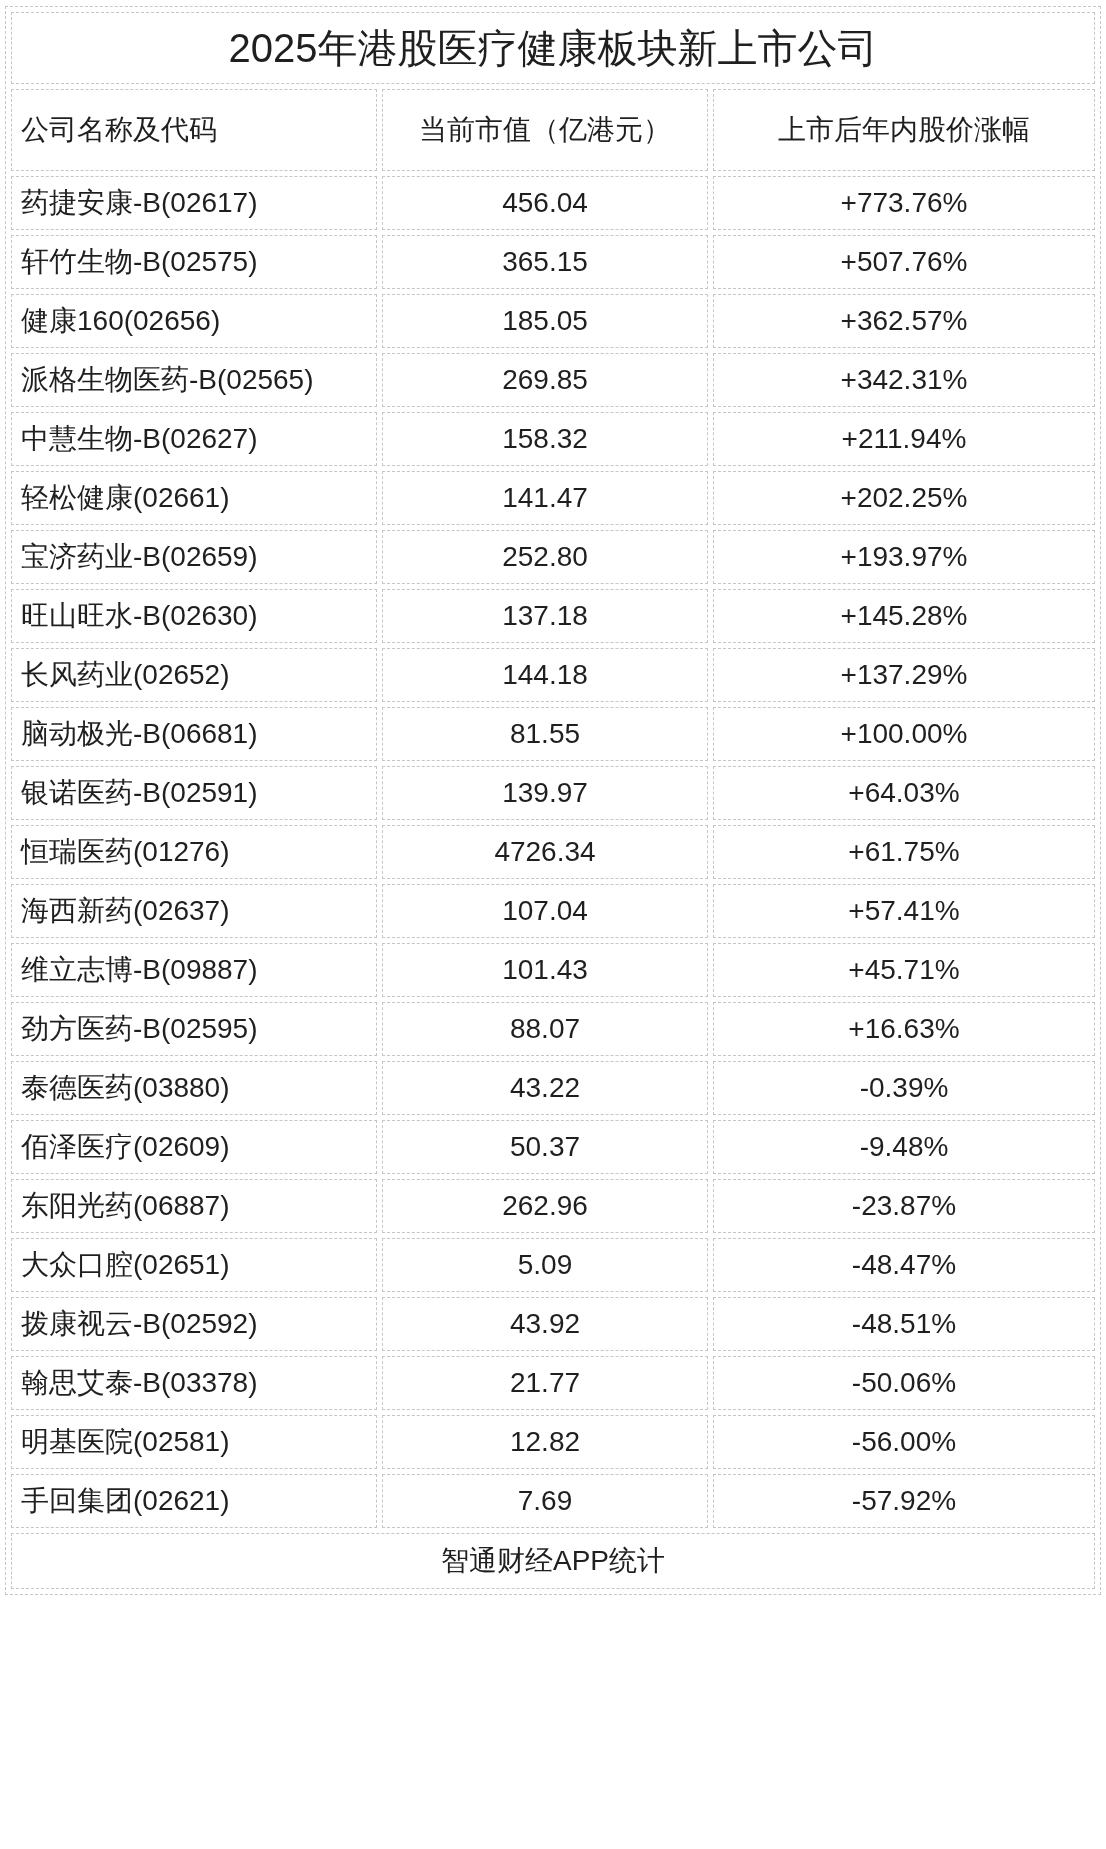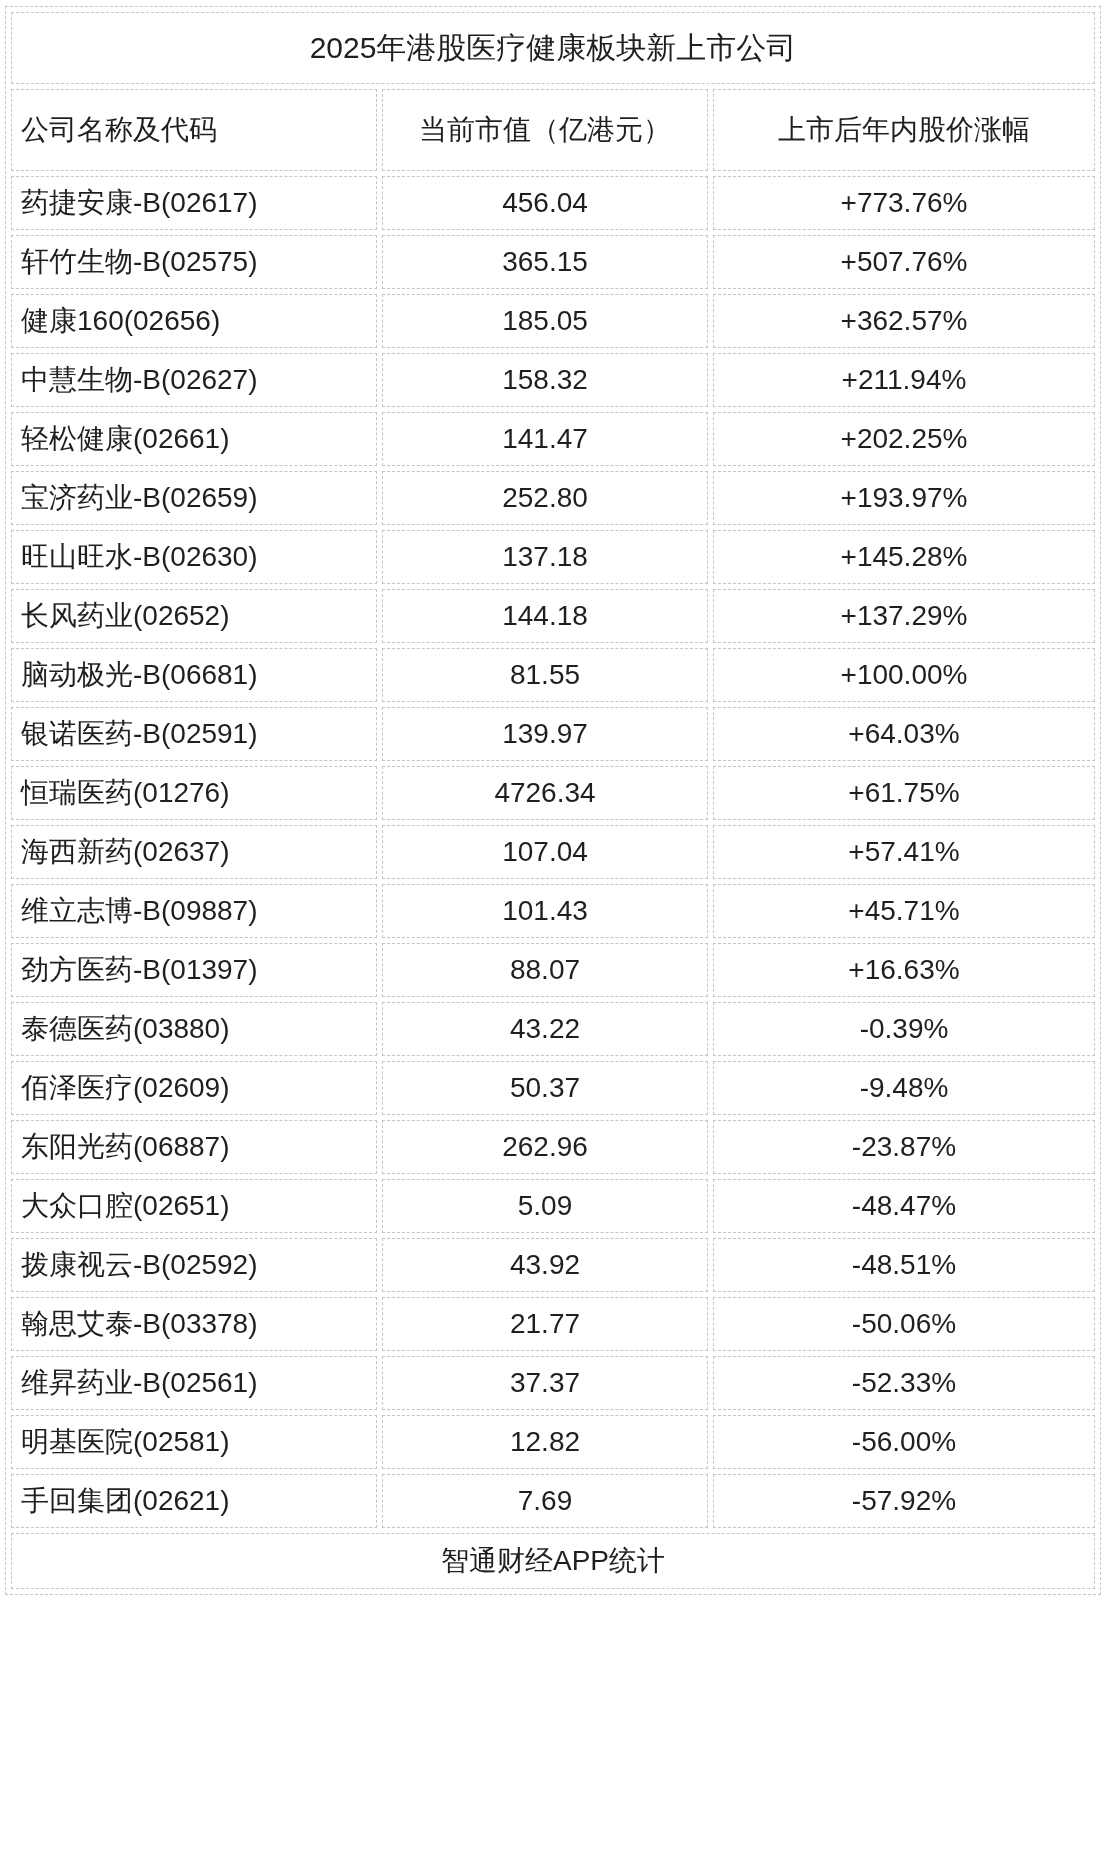--- a/index.html
+++ b/index.html
@@ -33,21 +33,21 @@
     line-height: 1.15;
     overflow: hidden;
     white-space: nowrap;
     padding: 0;
     vertical-align: middle;
     background: #ffffff;
   }
   .title-cell {
     height: 70px;
     text-align: center;
-    font-size: 30px;
+    font-size: 40px;
   }
   .header-cell { height: 80px; margin-left: 23px; }
   .align-left   { text-align: left; padding-left: 9px; }
   .align-center { text-align: center; }
   tbody.data-body td { height: 52px; }
   .footer-cell {
     height: 54px;
     text-align: center;
   }
 </style>
@@ -82,20 +82,25 @@
           <td class="align-left">轩竹生物-B(02575)</td>
           <td class="align-center">365.15</td>
           <td class="align-center">+507.76%</td>
         </tr>
         <tr>
           <td class="align-left">健康160(02656)</td>
           <td class="align-center">185.05</td>
           <td class="align-center">+362.57%</td>
         </tr>
         <tr>
+          <td class="align-left">派格生物医药-B(02565)</td>
+          <td class="align-center">269.85</td>
+          <td class="align-center">+342.31%</td>
+        </tr>
+        <tr>
           <td class="align-left">中慧生物-B(02627)</td>
           <td class="align-center">158.32</td>
           <td class="align-center">+211.94%</td>
         </tr>
         <tr>
           <td class="align-left">轻松健康(02661)</td>
           <td class="align-center">141.47</td>
           <td class="align-center">+202.25%</td>
         </tr>
         <tr>
@@ -132,21 +137,21 @@
           <td class="align-left">海西新药(02637)</td>
           <td class="align-center">107.04</td>
           <td class="align-center">+57.41%</td>
         </tr>
         <tr>
           <td class="align-left">维立志博-B(09887)</td>
           <td class="align-center">101.43</td>
           <td class="align-center">+45.71%</td>
         </tr>
         <tr>
-          <td class="align-left">劲方医药-B(01397)</td>
+          <td class="align-left">劲方医药-B(02595)</td>
           <td class="align-center">88.07</td>
           <td class="align-center">+16.63%</td>
         </tr>
         <tr>
           <td class="align-left">泰德医药(03880)</td>
           <td class="align-center">43.22</td>
           <td class="align-center">-0.39%</td>
         </tr>
         <tr>
           <td class="align-left">佰泽医疗(02609)</td>
@@ -165,25 +170,20 @@
         </tr>
         <tr>
           <td class="align-left">拨康视云-B(02592)</td>
           <td class="align-center">43.92</td>
           <td class="align-center">-48.51%</td>
         </tr>
         <tr>
           <td class="align-left">翰思艾泰-B(03378)</td>
           <td class="align-center">21.77</td>
           <td class="align-center">-50.06%</td>
-        </tr>
-        <tr>
-          <td class="align-left">维昇药业-B(02561)</td>
-          <td class="align-center">37.37</td>
-          <td class="align-center">-52.33%</td>
         </tr>
         <tr>
           <td class="align-left">明基医院(02581)</td>
           <td class="align-center">12.82</td>
           <td class="align-center">-56.00%</td>
         </tr>
         <tr>
           <td class="align-left">手回集团(02621)</td>
           <td class="align-center">7.69</td>
           <td class="align-center">-57.92%</td>

